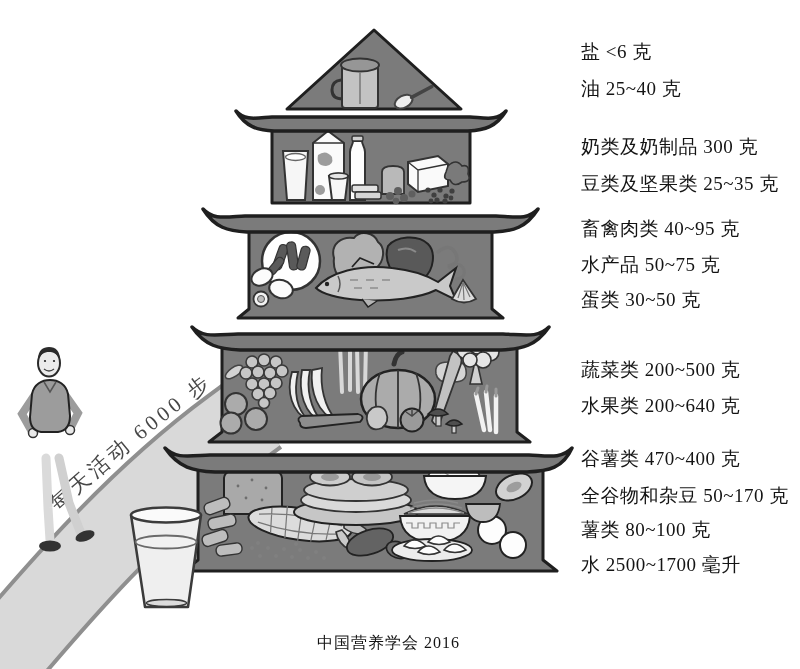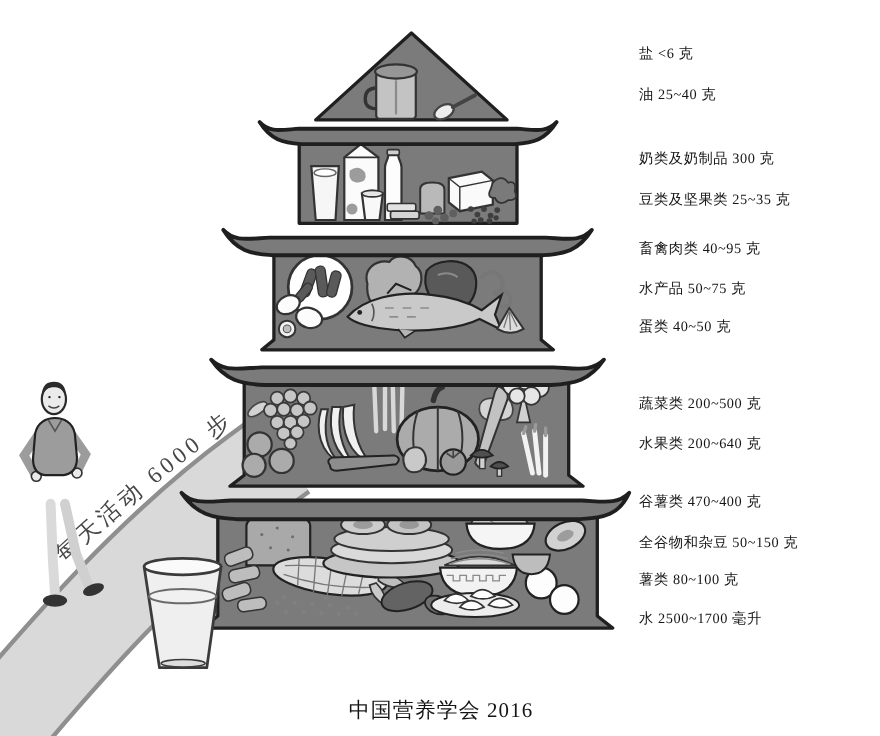--- a/index.html
+++ b/index.html
@@ -1,21 +1,21 @@
 <!DOCTYPE html>
 <html><head>
 <meta charset="utf-8">
 <style>
   html,body{margin:0;padding:0;background:#ffffff;}
   #stage{position:relative;width:800px;height:669px;overflow:hidden;background:#fff;
          font-family:"Liberation Serif","DejaVu Serif",serif;}
   #art{position:absolute;left:0;top:0;}
-  .label{position:absolute;left:581px;white-space:nowrap;font-size:13px;line-height:1.1;
+  .label{position:absolute;left:581px;white-space:nowrap;font-size:19px;line-height:1.1;
          color:#141414;letter-spacing:0.5px;}
-  .footer{position:absolute;left:317px;top:633px;white-space:nowrap;font-size:19px;color:#141414;
+  .footer{position:absolute;left:317px;top:633px;white-space:nowrap;font-size:16px;color:#141414;
           letter-spacing:1px;}
   
   .body{fill:#7b7b7b;stroke:#1f1f1f;stroke-width:3;stroke-linejoin:round;}
   .roof{fill:#7b7b7b;stroke:#1f1f1f;stroke-width:3.5;stroke-linejoin:round;stroke-linecap:round;}
   text.track-text{font-family:"Liberation Serif","DejaVu Serif",serif;font-size:21px;
                   fill:#474747;letter-spacing:4px;}
 </style>
 </head>
 <body>
 
@@ -318,23 +318,23 @@
   </g>
 </svg>
 
   <div>
     <div class="label" style="top:42px">盐 &lt;6 克</div>
     <div class="label" style="top:79px">油 25~40 克</div>
     <div class="label" style="top:137px">奶类及奶制品 300 克</div>
     <div class="label" style="top:174px">豆类及坚果类 25~35 克</div>
     <div class="label" style="top:219px">畜禽肉类 40~95 克</div>
     <div class="label" style="top:255px">水产品 50~75 克</div>
-    <div class="label" style="top:290px">蛋类 40~50 克</div>
+    <div class="label" style="top:290px">蛋类 30~50 克</div>
     <div class="label" style="top:360px">蔬菜类 200~500 克</div>
     <div class="label" style="top:396px">水果类 200~640 克</div>
     <div class="label" style="top:449px">谷薯类 470~400 克</div>
-    <div class="label" style="top:486px">全谷物和杂豆 50~150 克</div>
+    <div class="label" style="top:486px">全谷物和杂豆 50~170 克</div>
     <div class="label" style="top:520px">薯类 80~100 克</div>
     <div class="label" style="top:555px">水 2500~1700 毫升</div>
   </div>
 
   <div class="footer">中国营养学会 2016</div>
 </div>
 
 </body></html>

